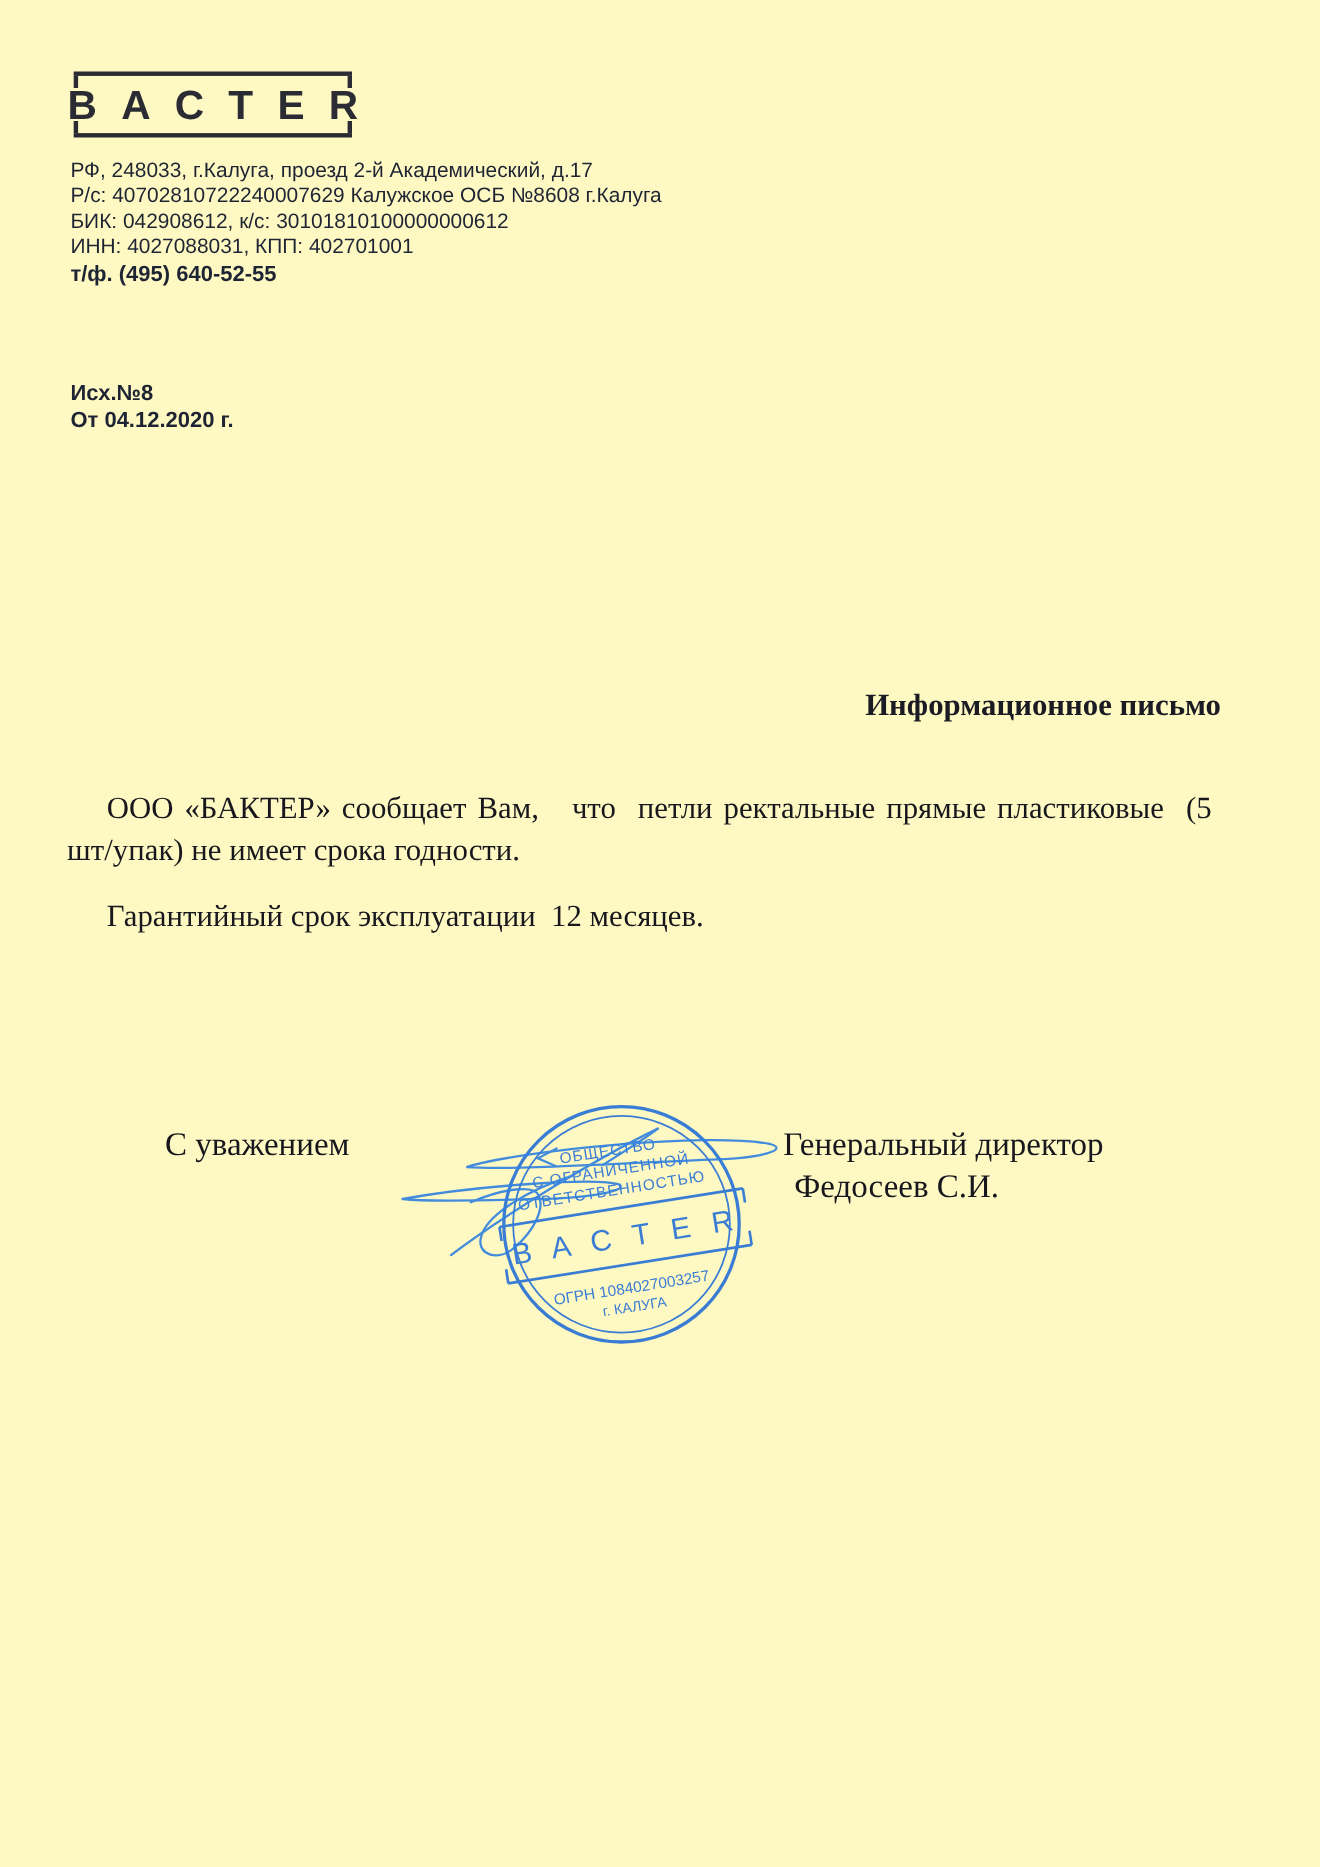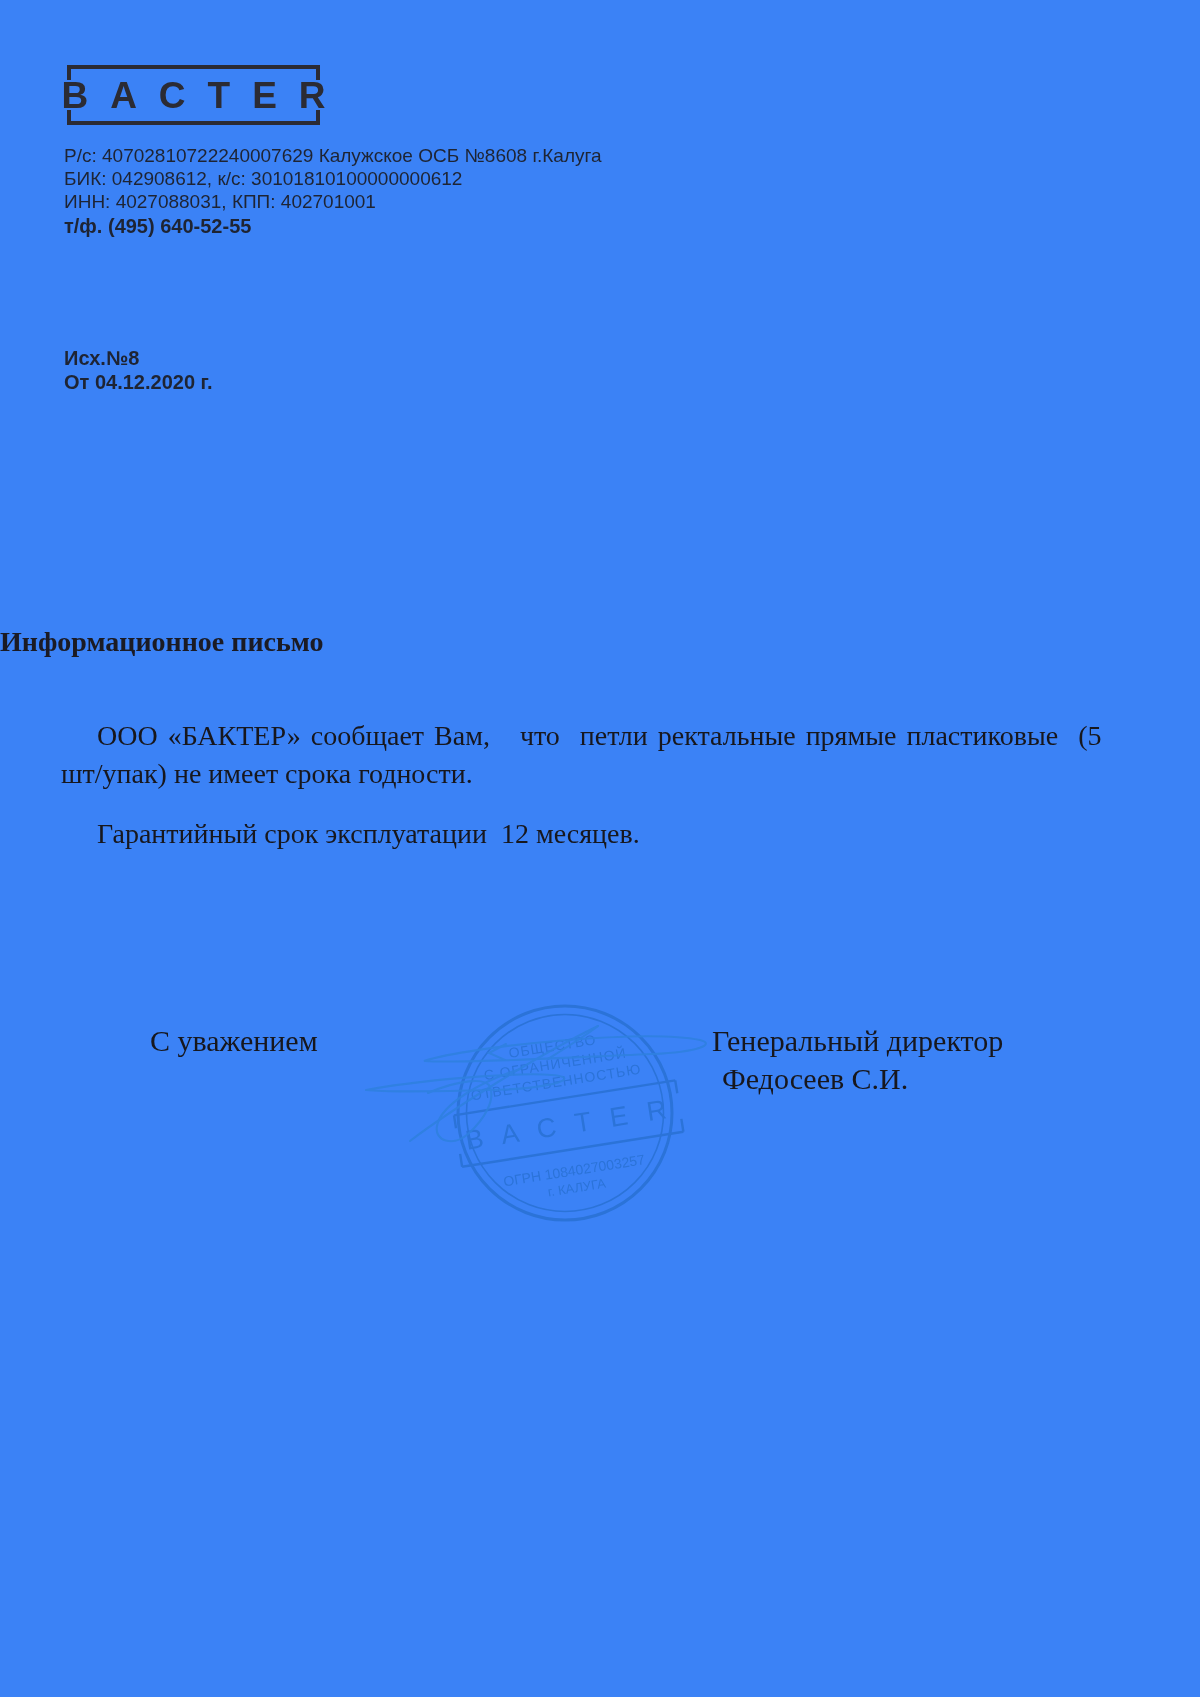--- a/index.html
+++ b/index.html
@@ -1,20 +1,20 @@
 <!DOCTYPE html>
 <html><head>
 <meta charset="utf-8">
 <style>
   html,body{margin:0;padding:0;background:#e8e8e8;}
   .page{
     position:relative;
     width:1200px;height:1697px;
     margin:0 auto;
-    background:#3b82f6;
+    background:#fef9c3;
     overflow:hidden;
     font-family:"Liberation Sans",sans-serif;
     color:#232735;
   }
   
   .logo-box{
     position:absolute;left:67px;top:65px;
     width:253px;height:52px;
     border-top:4px solid #2b2b34;
     border-bottom:4px solid #2b2b34;
@@ -41,21 +41,21 @@
   .company .bold{font-weight:bold;font-size:20px;margin-top:2px;}
   
   .refblock{
     position:absolute;left:64px;top:346px;
     font-size:20px;font-weight:bold;line-height:24px;color:#1e2433;
   }
   
   .serif{font-family:"Liberation Serif",serif;color:#17171d;}
   .title{
     position:absolute;left:0;top:626px;width:1110px;
-    text-align:left;font-size:28px;font-weight:bold;
+    text-align:right;font-size:28px;font-weight:bold;
     font-family:"Liberation Serif",serif;color:#1b1b24;
   }
   .para-line{
     position:absolute;font-size:28px;white-space:pre;
     font-family:Liberation Serif, serif;color:#17171d;
   }
   .p1l1{left:63px;top:720px;text-indent:34px;word-spacing:3px;}
   .p1l2{left:61px;top:758px;}
   .p2{left:97px;top:818px;}
   
@@ -69,20 +69,21 @@
 </head>
 <body>
 
 <div class="page">
 
   <div class="logo-box">
     <span class="logo-text">BACTER</span>
   </div>
 
   <div class="company">
+    <div class="line">РФ, 248033, г.Калуга, проезд 2-й Академический, д.17</div>
     <div class="line">Р/с: 40702810722240007629 Калужское ОСБ №8608 г.Калуга</div>
     <div class="line">БИК: 042908612, к/с: 30101810100000000612</div>
     <div class="line">ИНН: 4027088031, КПП: 402701001</div>
     <div class="line bold">т/ф. (495) 640-52-55</div>
   </div>
 
   <div class="refblock">
     <div>Исх.№8</div>
     <div>От 04.12.2020 г.</div>
   </div>

